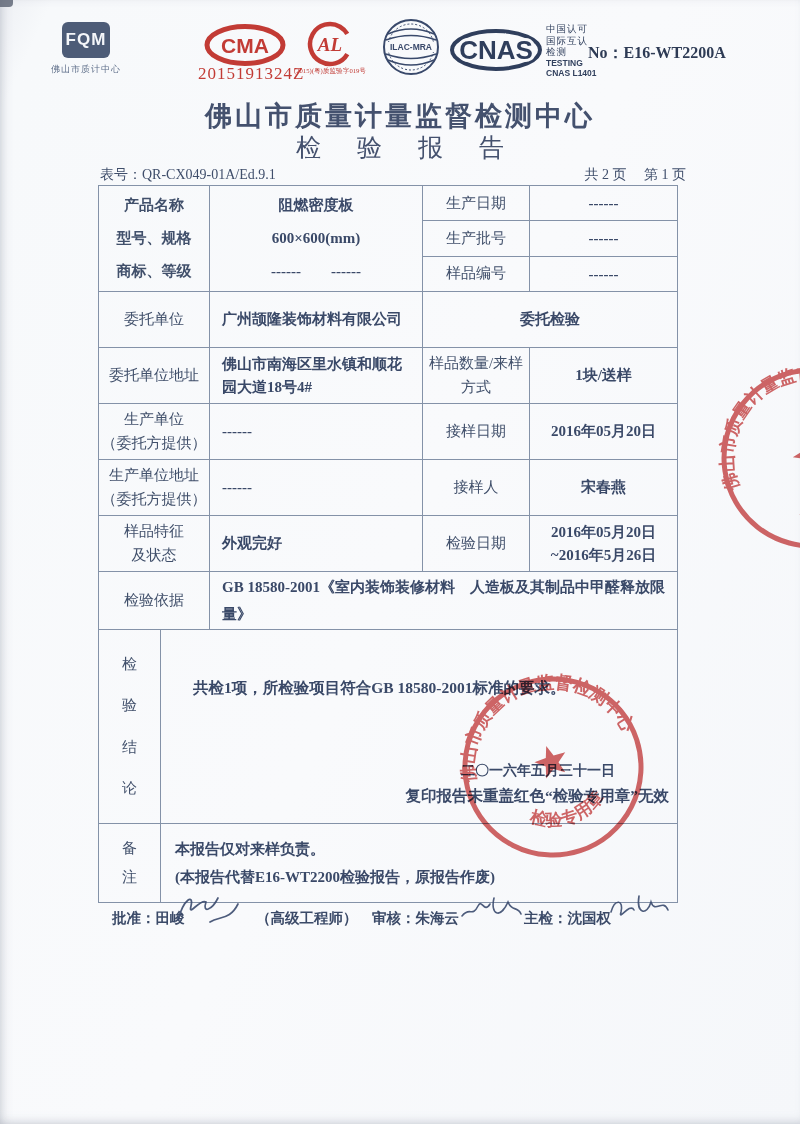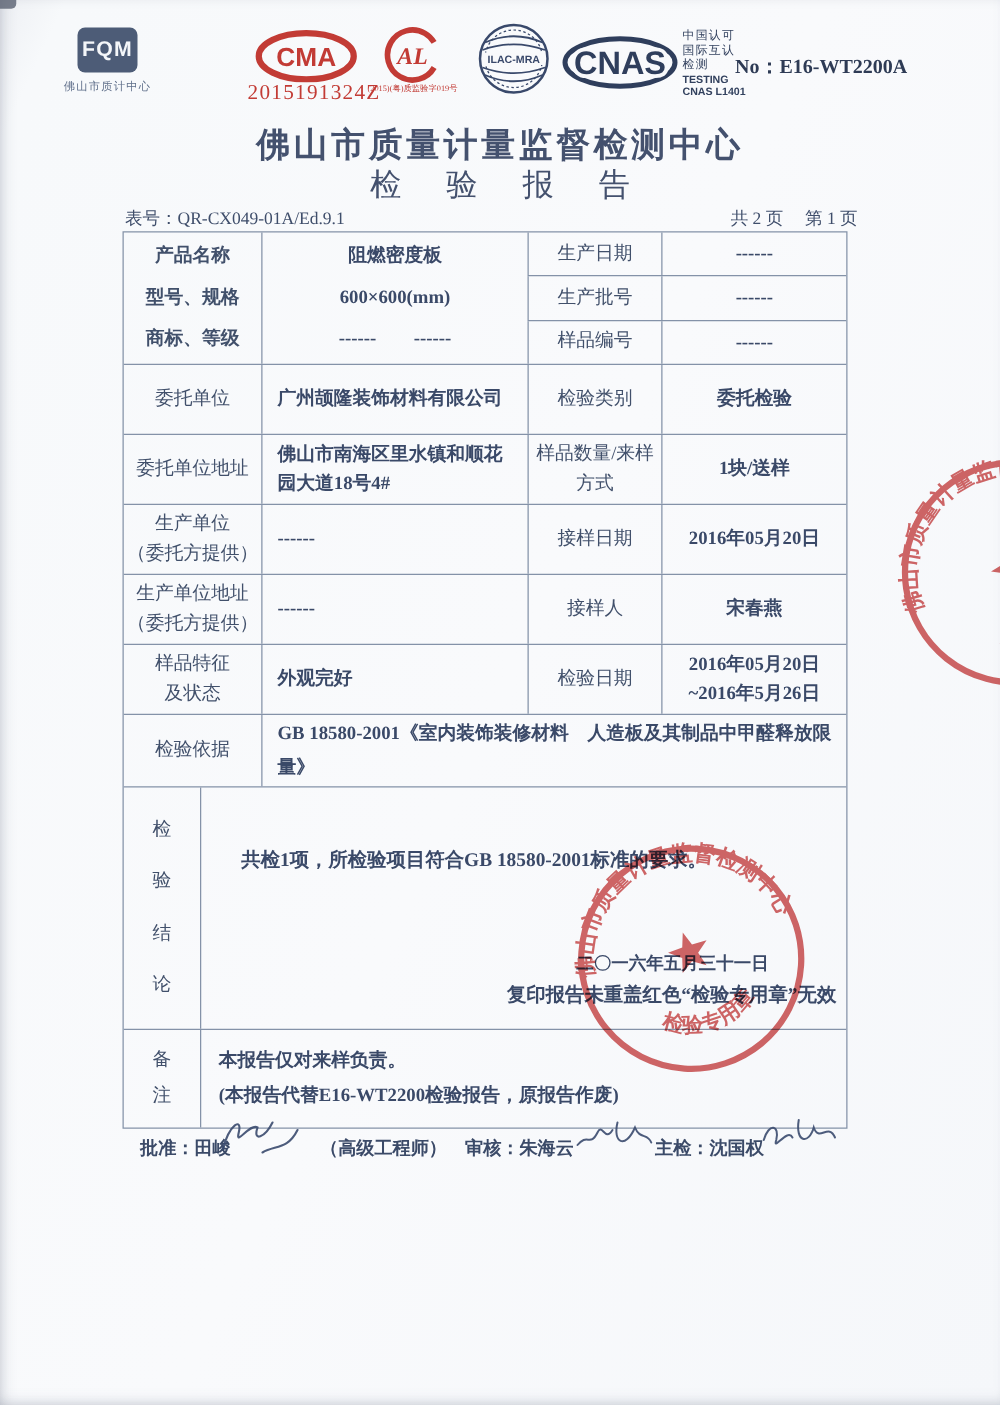--- a/index.html
+++ b/index.html
@@ -152,21 +152,20 @@
         <div class="subrow">
           <div class="cell w3 lab">样品编号</div>
           <div class="cell w4 val">------</div>
         </div>
       </div>
     </div>
 
     <div class="trow h55">
       <div class="cell w1 lab preline">委托单位</div>
       <div class="cell w2 val leftal" style="justify-content:center;">广州颉隆装饰材料有限公司</div>
-      <div class="cell w3 lab preline">检验类别</div>
       <div class="cell w4 val">委托检验</div>
     </div>
 
     <div class="trow h55">
       <div class="cell w1 lab preline">委托单位地址</div>
       <div class="cell w2 val leftal" style="justify-content:center;">佛山市南海区里水镇和顺花园大道18号4#</div>
       <div class="cell w3 lab preline">样品数量/来样方式</div>
       <div class="cell w4 val preline">1块/送样</div>
     </div>
 

